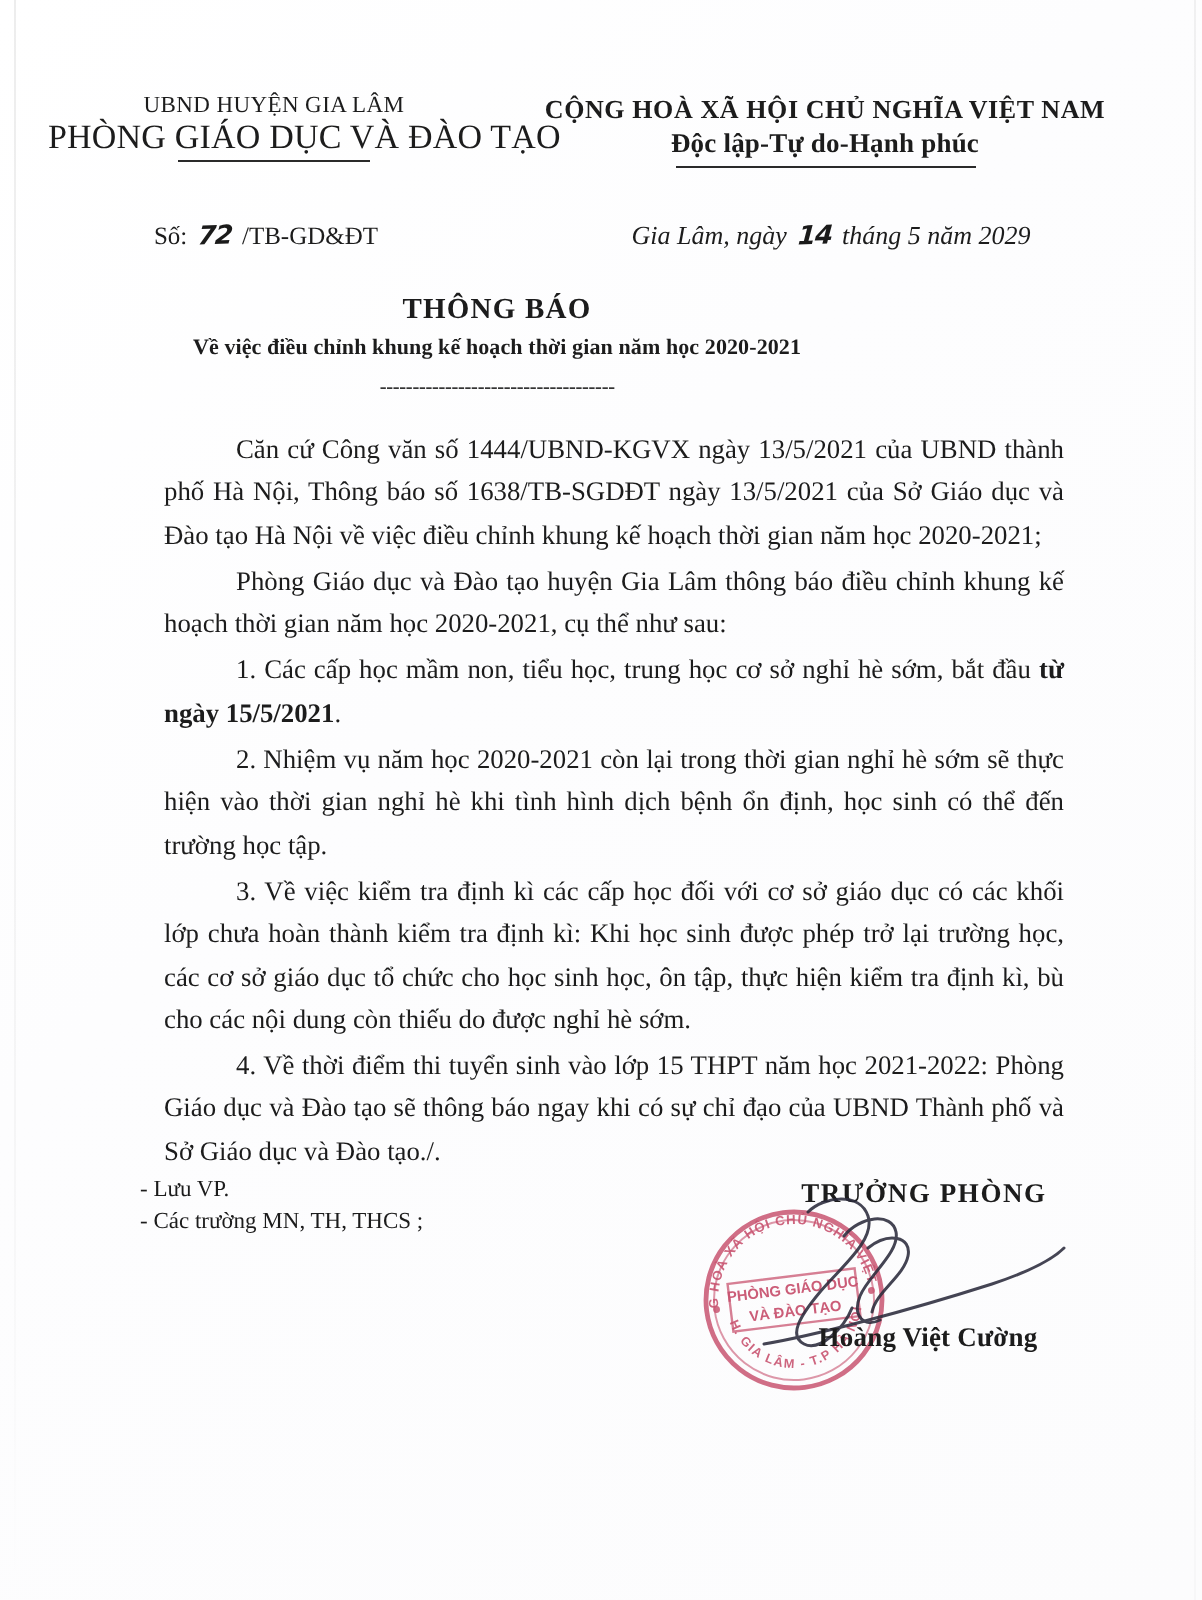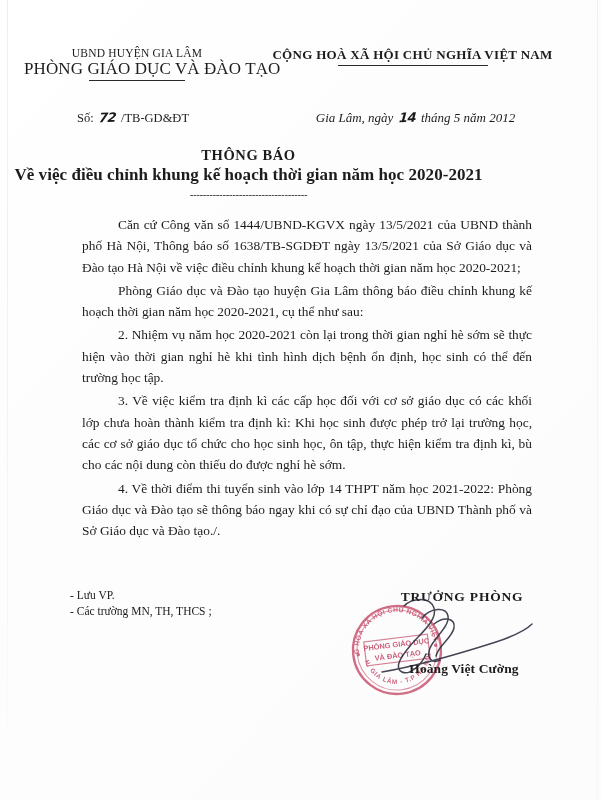--- a/index.html
+++ b/index.html
@@ -141,21 +141,21 @@
     width: 497px;
     text-align: center;
   }
   .title-main {
     font-size: 14.5px;
     font-weight: bold;
     letter-spacing: 0.6px;
     line-height: 19px;
   }
   .title-sub {
-    font-size: 17px;
+    font-size: 11px;
     font-weight: bold;
     line-height: 19px;
     letter-spacing: 0.05px;
   }
   .dashes {
     margin-top: 5px;
     font-size: 11px;
     letter-spacing: -0.4px;
     color: #333;
     font-family: "Liberation Sans", sans-serif;
@@ -261,58 +261,62 @@
   <div class="content">
 
     <div class="header">
       <div class="hdr-left">
         <div class="org-line1">UBND HUYỆN GIA LÂM</div>
         <div class="org-line2">PHÒNG GIÁO DỤC VÀ ĐÀO TẠO</div>
         <div class="rule-short"></div>
       </div>
       <div class="hdr-right">
         <div class="nation-line1">CỘNG HOÀ XÃ HỘI CHỦ NGHĨA VIỆT NAM</div>
+        <div class="nation-line2">Độc lập-Tự do-Hạnh phúc</div>
         <div class="rule-med"></div>
       </div>
     </div>
 
     <div class="numrow">
       <div class="numrow-left">
         <span>Số:</span>
         <span class="handwritten">72</span>
         <span>/TB-GD&amp;ĐT</span>
       </div>
       <div class="numrow-right">
         <span>Gia Lâm, ngày</span>
         <span class="handwritten">14</span>
         <span>tháng</span>
         <span>5</span>
         <span>năm</span>
-        <span>2012</span>
+        <span>2029</span>
       </div>
     </div>
 
     <div class="title-block">
       <div class="title-main">THÔNG BÁO</div>
       <div class="title-sub">Về việc điều chỉnh khung kế hoạch thời gian năm học 2020-2021</div>
       <div class="dashes">------------------------------------</div>
     </div>
 
     <div class="body">
       <p class="para">Căn cứ Công văn số 1444/UBND-KGVX ngày 13/5/2021 của UBND thành phố Hà Nội, Thông báo số 1638/TB-SGDĐT ngày 13/5/2021 của Sở Giáo dục và Đào tạo Hà Nội về việc điều chỉnh khung kế hoạch thời gian năm học 2020-2021;</p>
 
       <p class="para">Phòng Giáo dục và Đào tạo huyện Gia Lâm thông báo điều chỉnh khung kế hoạch thời gian năm học 2020-2021, cụ thể như sau:</p>
 
+      <p class="para">
+        <span>1. Các cấp học mầm non, tiểu học, trung học cơ sở nghỉ hè sớm, bắt đầu </span><b>từ ngày 15/5/2021</b><span>.</span>
+      </p>
 
 
       <p class="para">2. Nhiệm vụ năm học 2020-2021 còn lại trong thời gian nghỉ hè sớm sẽ thực hiện vào thời gian nghỉ hè khi tình hình dịch bệnh ổn định, học sinh có thể đến trường học tập.</p>
 
       <p class="para">3. Về việc kiểm tra định kì các cấp học đối với cơ sở giáo dục có các khối lớp chưa hoàn thành kiểm tra định kì: Khi học sinh được phép trở lại trường học, các cơ sở giáo dục tổ chức cho học sinh học, ôn tập, thực hiện kiểm tra định kì, bù cho các nội dung còn thiếu do được nghỉ hè sớm.</p>
 
-      <p class="para">4. Về thời điểm thi tuyển sinh vào lớp 14 THPT năm học 2021-2022: Phòng Giáo dục và Đào tạo sẽ thông báo ngay khi có sự chỉ đạo của UBND Thành phố và Sở Giáo dục và Đào tạo./.</p>
+      <p class="para">4. Về thời điểm thi tuyển sinh vào lớp 15 THPT năm học 2021-2022: Phòng Giáo dục và Đào tạo sẽ thông báo ngay khi có sự chỉ đạo của UBND Thành phố và Sở Giáo dục và Đào tạo./.</p>
     </div>
 
     <div class="footer">
 
       <div class="recipients">
         <div class="recip-item">- Lưu VP.</div>
         <div class="recip-item">- Các trường MN, TH, THCS ;</div>
       </div>
 
       <div class="signature">

